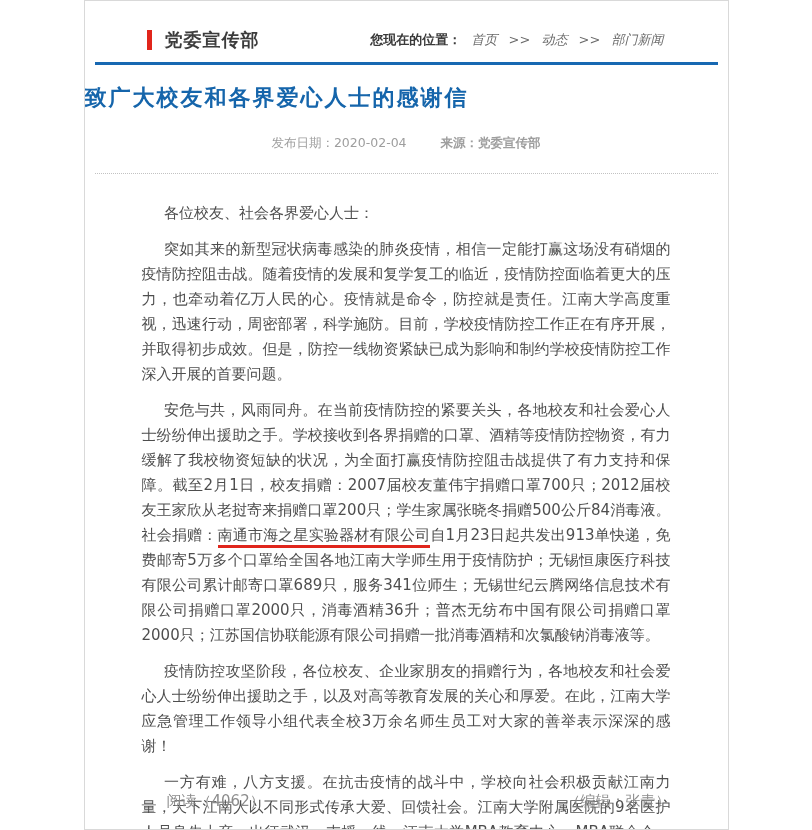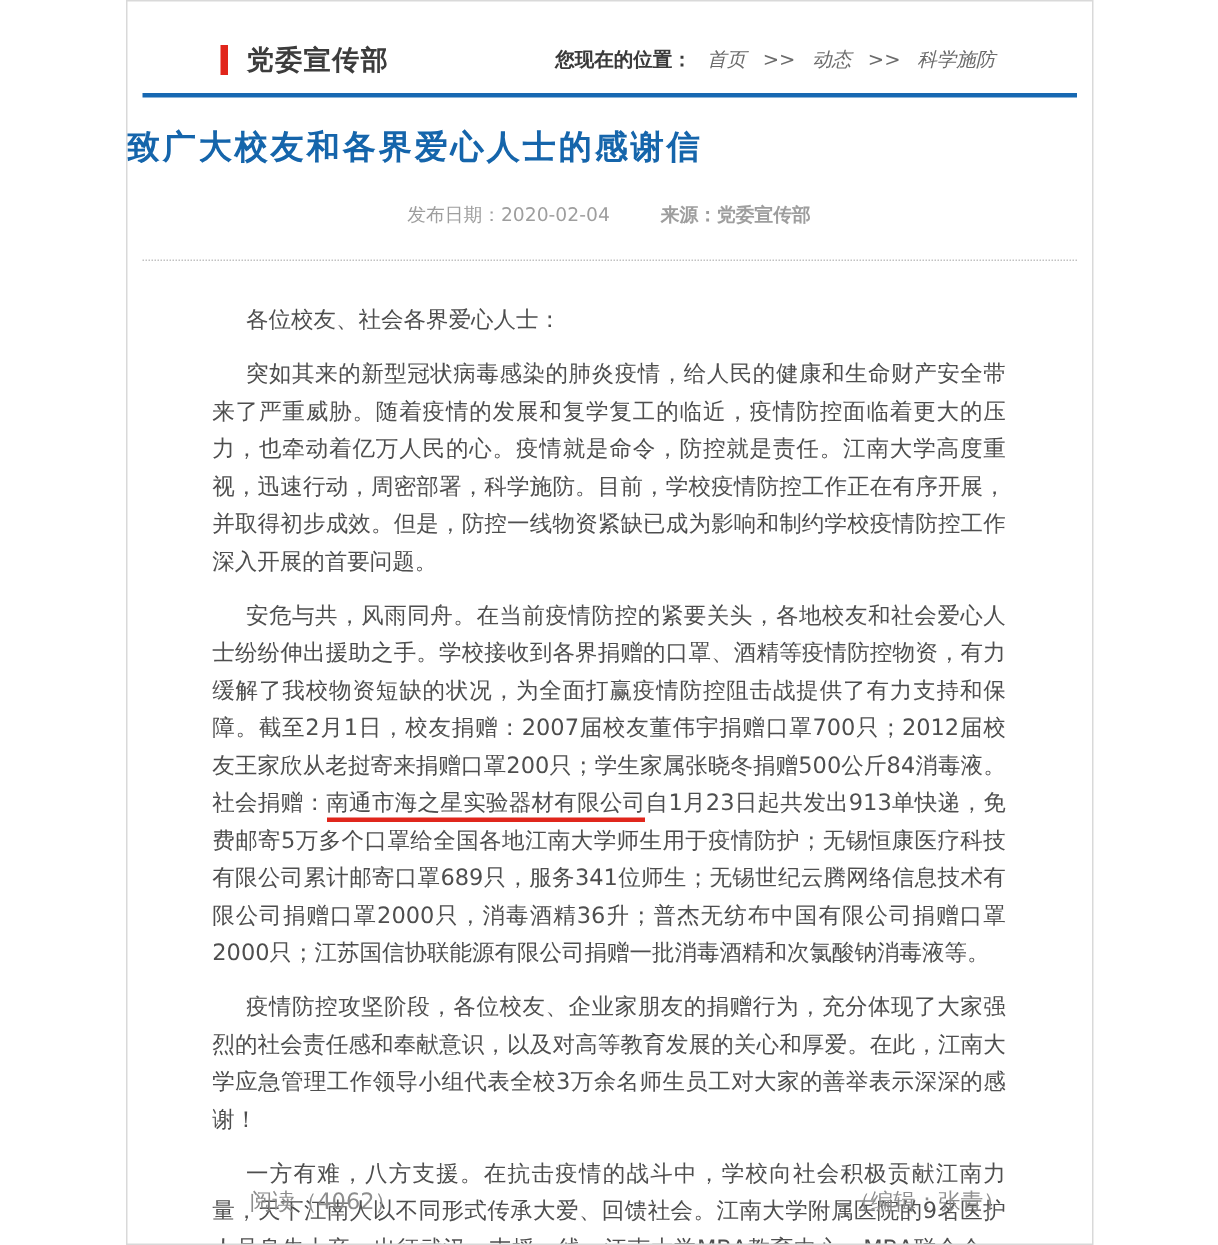--- a/index.html
+++ b/index.html
@@ -111,44 +111,44 @@
     <div class="section-title-wrap">
       <span class="red-bar"></span>
       <span class="section-title">党委宣传部</span>
     </div>
     <div class="breadcrumb">
       <span class="breadcrumb-label">您现在的位置：</span>
       <a class="crumb">首页</a>
       <span class="crumb-sep">&gt;&gt;</span>
       <a class="crumb">动态</a>
       <span class="crumb-sep">&gt;&gt;</span>
-      <a class="crumb">科学施防</a>
+      <a class="crumb">部门新闻</a>
     </div>
   </div>
 
   <div class="blue-divider"></div>
 
   <h1 class="article-title">致广大校友和各界爱心人士的感谢信</h1>
 
   <div class="article-meta">
     <span class="meta-group">
       <span>发布日期：</span><span>2020-02-04</span>
     </span>
     <span class="meta-group">
       <span>来源：</span><span>党委宣传部</span>
     </span>
   </div>
 
   <hr class="dotted-divider">
 
   <div class="article-body">
     <p>各位校友、社会各界爱心人士：</p>
-    <p>突如其来的新型冠状病毒感染的肺炎疫情，给人民的健康和生命财产安全带来了严重威胁。随着疫情的发展和复学复工的临近，疫情防控面临着更大的压力，也牵动着亿万人民的心。疫情就是命令，防控就是责任。江南大学高度重视，迅速行动，周密部署，科学施防。目前，学校疫情防控工作正在有序开展，并取得初步成效。但是，防控一线物资紧缺已成为影响和制约学校疫情防控工作深入开展的首要问题。</p>
+    <p>突如其来的新型冠状病毒感染的肺炎疫情，相信一定能打赢这场没有硝烟的疫情防控阻击战。随着疫情的发展和复学复工的临近，疫情防控面临着更大的压力，也牵动着亿万人民的心。疫情就是命令，防控就是责任。江南大学高度重视，迅速行动，周密部署，科学施防。目前，学校疫情防控工作正在有序开展，并取得初步成效。但是，防控一线物资紧缺已成为影响和制约学校疫情防控工作深入开展的首要问题。</p>
     <p><span>安危与共，风雨同舟。在当前疫情防控的紧要关头，各地校友和社会爱心人士纷纷伸出援助之手。学校接收到各界捐赠的口罩、酒精等疫情防控物资，有力缓解了我校物资短缺的状况，为全面打赢疫情防控阻击战提供了有力支持和保障。截至2月1日，校友捐赠：2007届校友董伟宇捐赠口罩700只；2012届校友王家欣从老挝寄来捐赠口罩200只；学生家属张晓冬捐赠500公斤84消毒液。社会捐赠：</span><span class="company-underline">南通市海之星实验器材有限公司</span><span>自1月23日起共发出913单快递，免费邮寄5万多个口罩给全国各地江南大学师生用于疫情防护；无锡恒康医疗科技有限公司累计邮寄口罩689只，服务341位师生；无锡世纪云腾网络信息技术有限公司捐赠口罩2000只，消毒酒精36升；普杰无纺布中国有限公司捐赠口罩2000只；江苏国信协联能源有限公司捐赠一批消毒酒精和次氯酸钠消毒液等。</span></p>
-    <p>疫情防控攻坚阶段，各位校友、企业家朋友的捐赠行为，充分体现了大家强烈的社会责任感和奉献意识，以及对高等教育发展的关心和厚爱。在此，江南大学应急管理工作领导小组代表全校3万余名师生员工对大家的善举表示深深的感谢！</p>
+    <p>疫情防控攻坚阶段，各位校友、企业家朋友的捐赠行为，各地校友和社会爱心人士纷纷伸出援助之手，以及对高等教育发展的关心和厚爱。在此，江南大学应急管理工作领导小组代表全校3万余名师生员工对大家的善举表示深深的感谢！</p>
     <p>一方有难，八方支援。在抗击疫情的战斗中，学校向社会积极贡献江南力量，天下江南人以不同形式传承大爱、回馈社会。江南大学附属医院的9名医护人员身先士卒，出征武汉，支援一线；江南大学MBA教育中心、MBA联合会、MBA校友会从国外购买疫情防控物资，先后向市五院、江阴卫健委、市人民医院捐赠N95口罩6000只，进口灭菌设备6台等等。患难见真情，磨砺炼初心。面对疫情，江南大学全体师生员工与您一起，万众一心，攻坚克难，相信一定能打赢这场没有硝烟的疫情防控阻击战！</p>
   </div>
 
   <div class="signature-block">
     <div class="signature-line">江南大学应急管理工作领导小组办公室</div>
 
   </div>
 
   <div class="page-footer">
     <span>阅读（4062）</span>

